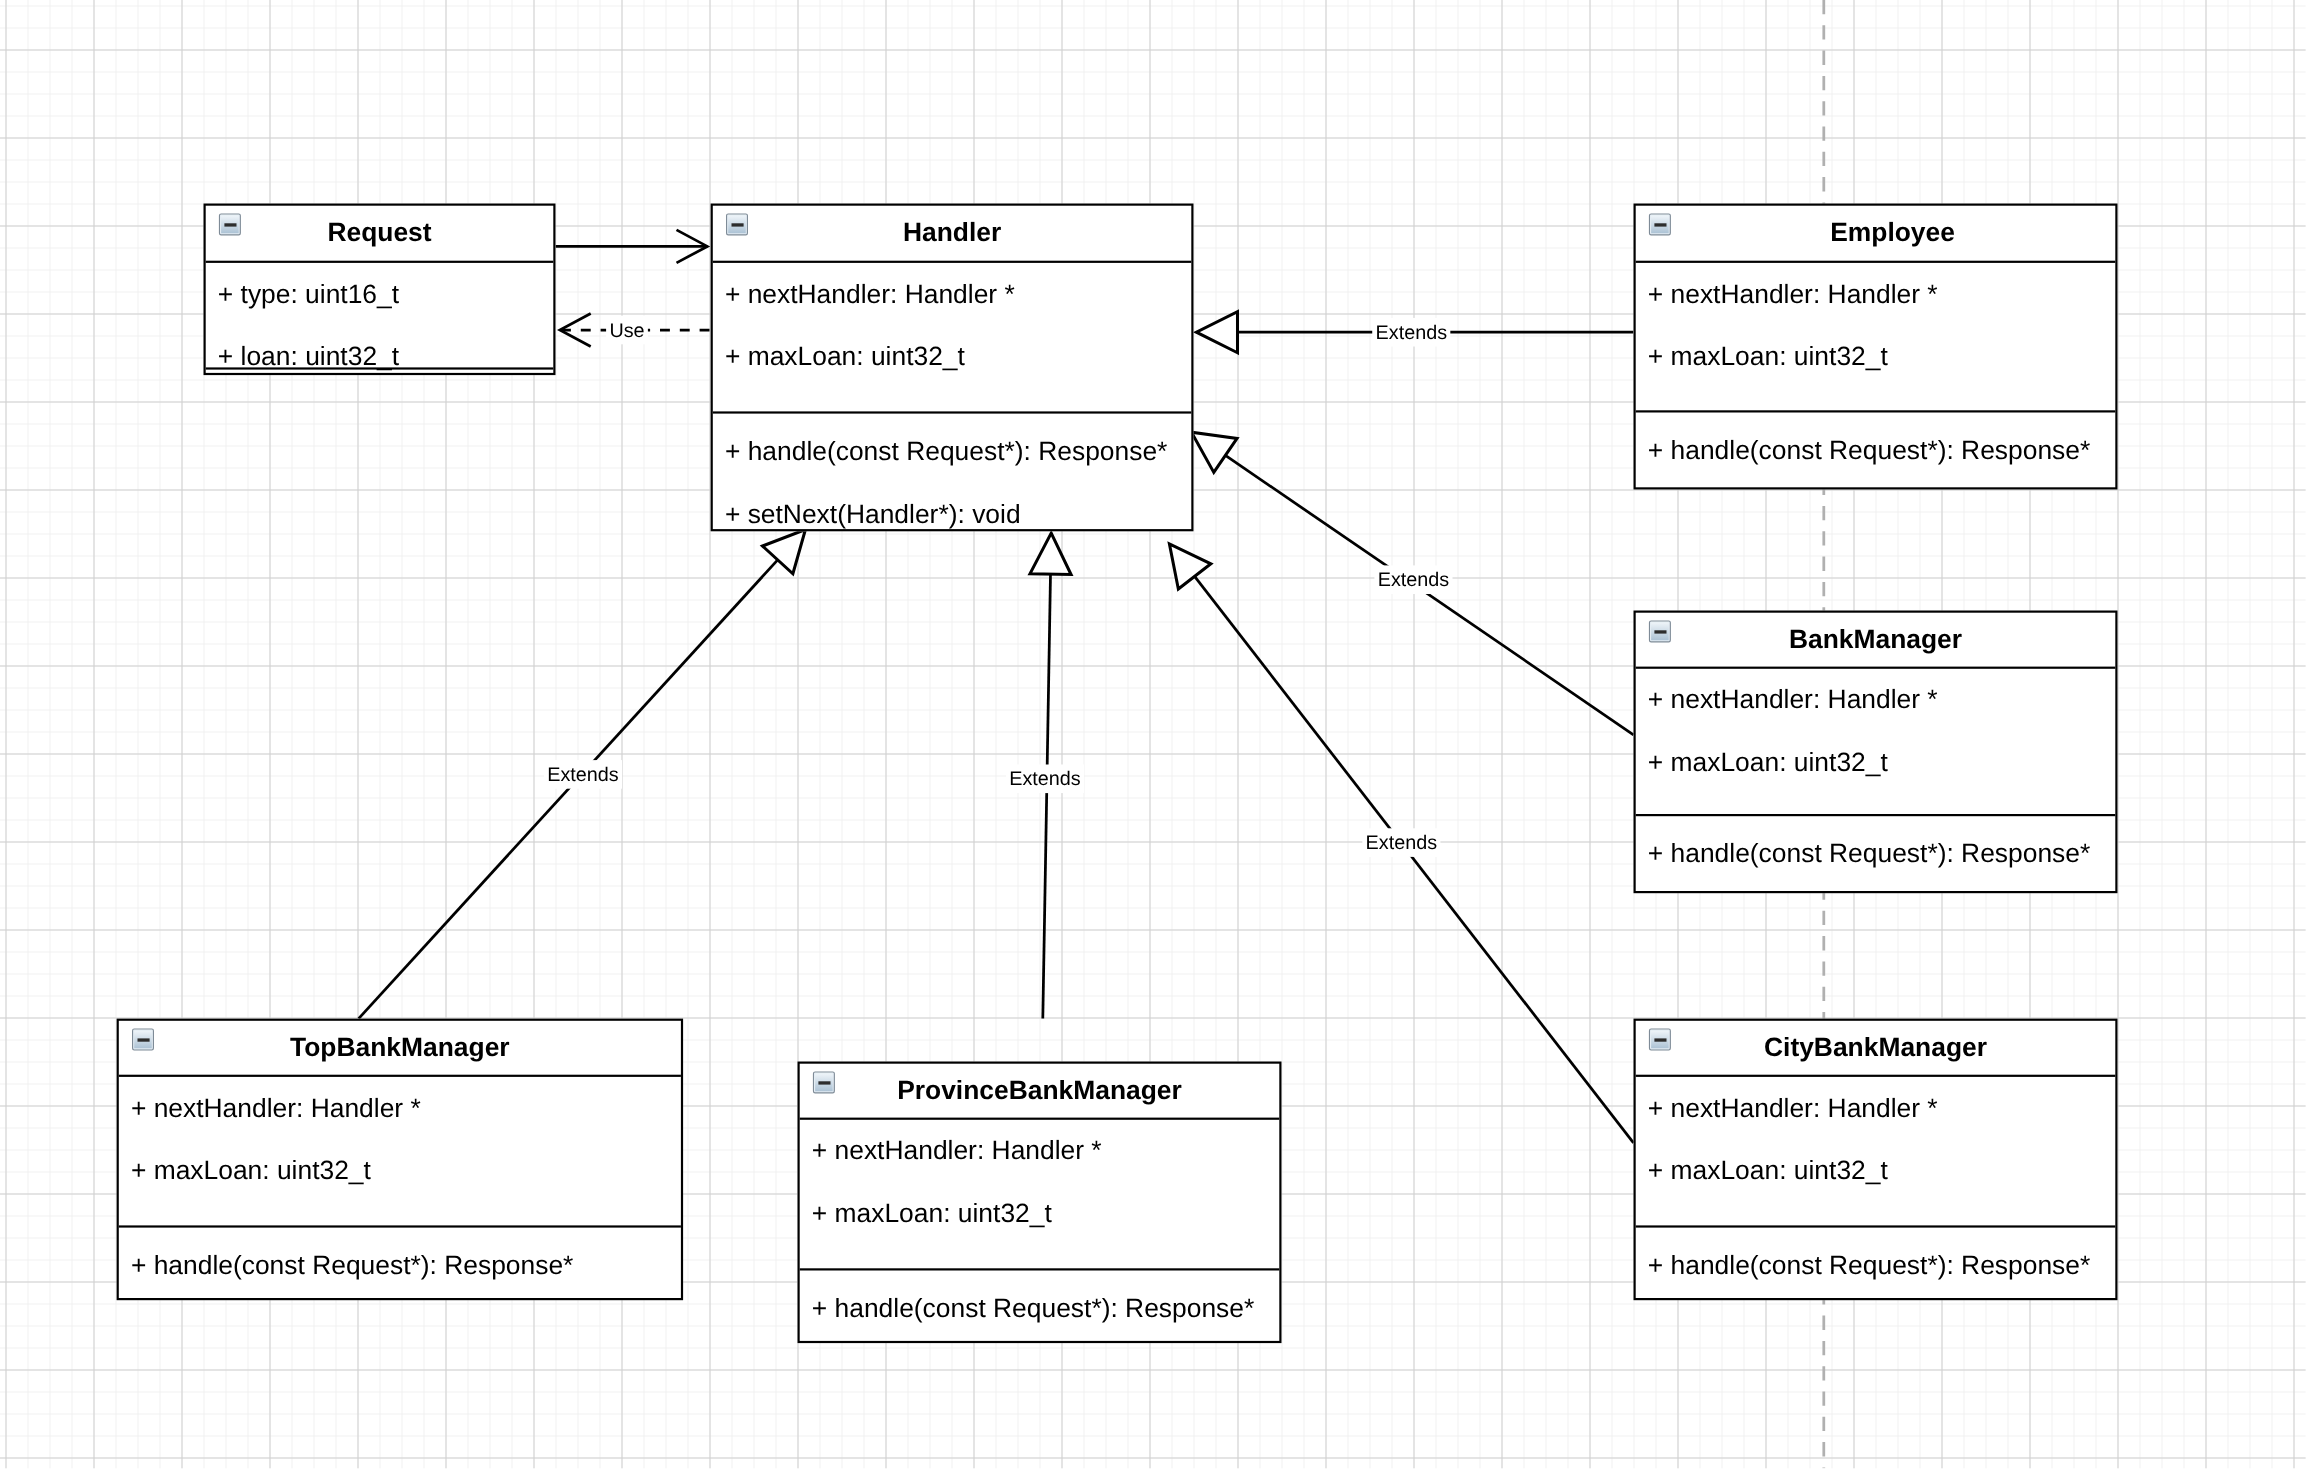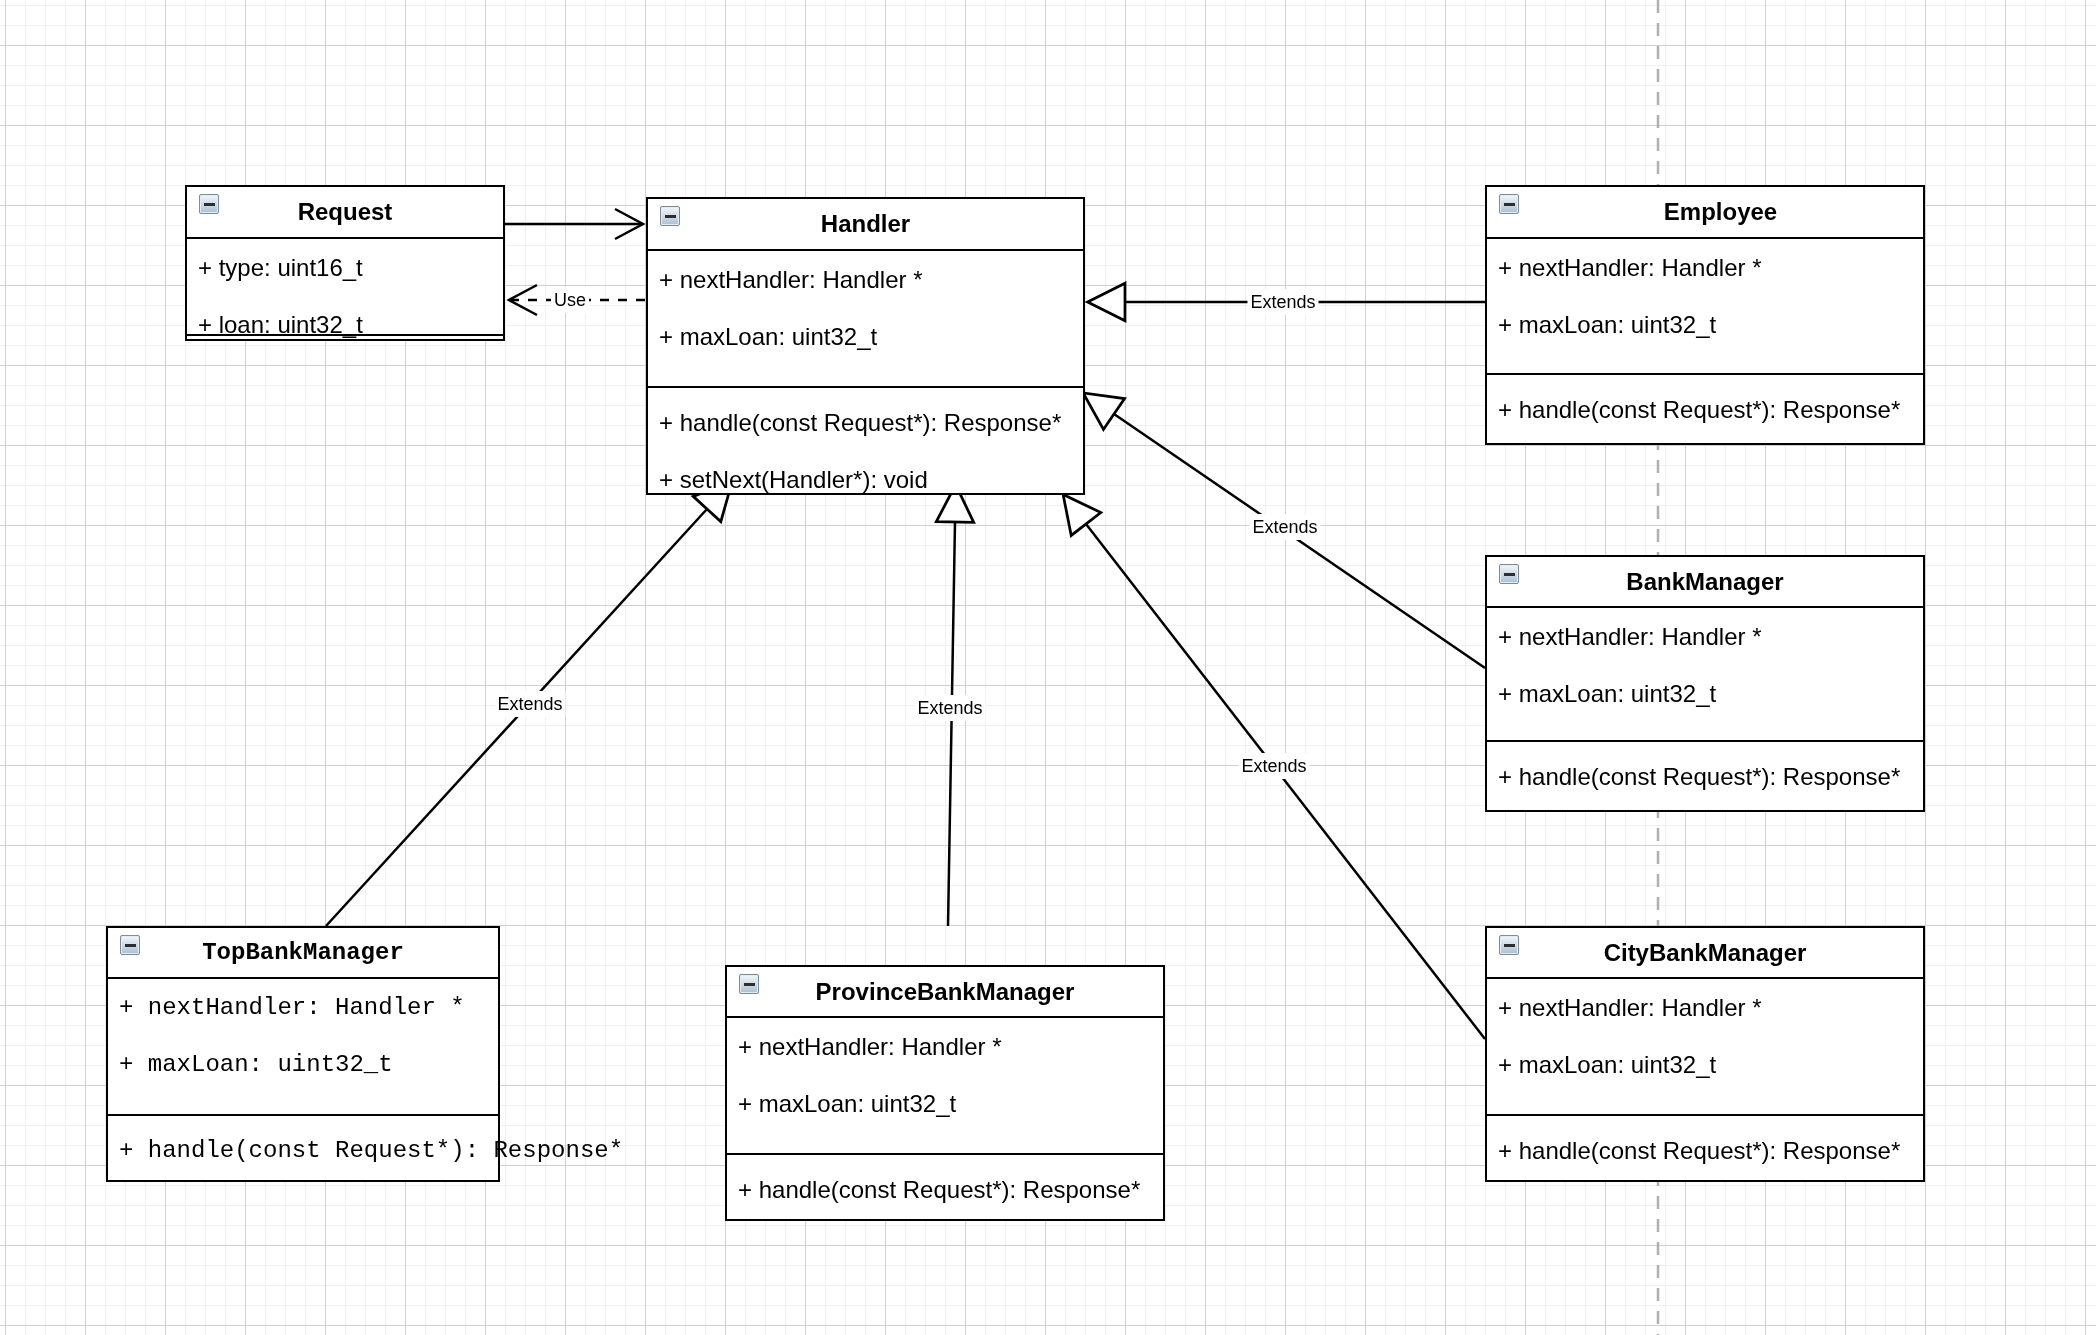--- a/index.html
+++ b/index.html
@@ -104,21 +104,21 @@
         <span class="minus"></span>
       </div>
     <div class="title" style="height:50px;">Request</div>
     <div class="compartment" style="height:95px;">
       <div class="member-row">+ type: uint16_t</div>
       <div class="member-row">+ loan: uint32_t</div>
     </div>
     <div class="compartment" style="height:7px;"></div>
   </div>
 
-  <div class="uml-class" style="left:646px;top:185px;width:439px;height:298px;margin-top:12px;">
+  <div class="uml-class" style="left:646px;top:185px;width:439px;height:298px;">
     <div class="collapse-btn">
         <span class="minus"></span>
       </div>
     <div class="title" style="height:50px;">Handler</div>
     <div class="compartment" style="height:135px;">
       <div class="member-row">+ nextHandler: Handler *</div>
       <div class="member-row">+ maxLoan: uint32_t</div>
     </div>
     <div class="compartment methods" style="height:105px;">
       <div class="member-row">+ handle(const Request*): Response*</div>
@@ -147,21 +147,21 @@
     <div class="title" style="height:49px;">BankManager</div>
     <div class="compartment" style="height:132px;">
       <div class="member-row">+ nextHandler: Handler *</div>
       <div class="member-row">+ maxLoan: uint32_t</div>
     </div>
     <div class="compartment methods" style="height:68px;">
       <div class="member-row">+ handle(const Request*): Response*</div>
     </div>
   </div>
 
-  <div class="uml-class" style="left:106px;top:926px;width:394px;height:256px;font-family:Liberation Mono, monospace;">
+  <div class="uml-class" style="left:106px;top:926px;width:515px;height:256px;">
     <div class="collapse-btn">
         <span class="minus"></span>
       </div>
     <div class="title" style="height:49px;">TopBankManager</div>
     <div class="compartment" style="height:135px;">
       <div class="member-row">+ nextHandler: Handler *</div>
       <div class="member-row">+ maxLoan: uint32_t</div>
     </div>
     <div class="compartment methods" style="height:66px;">
       <div class="member-row">+ handle(const Request*): Response*</div>

